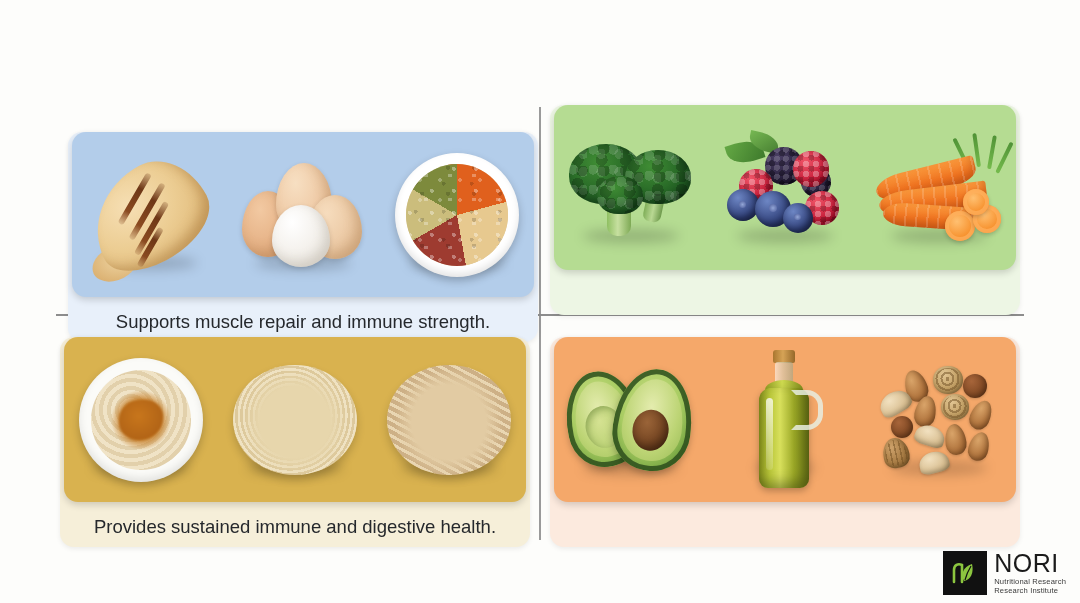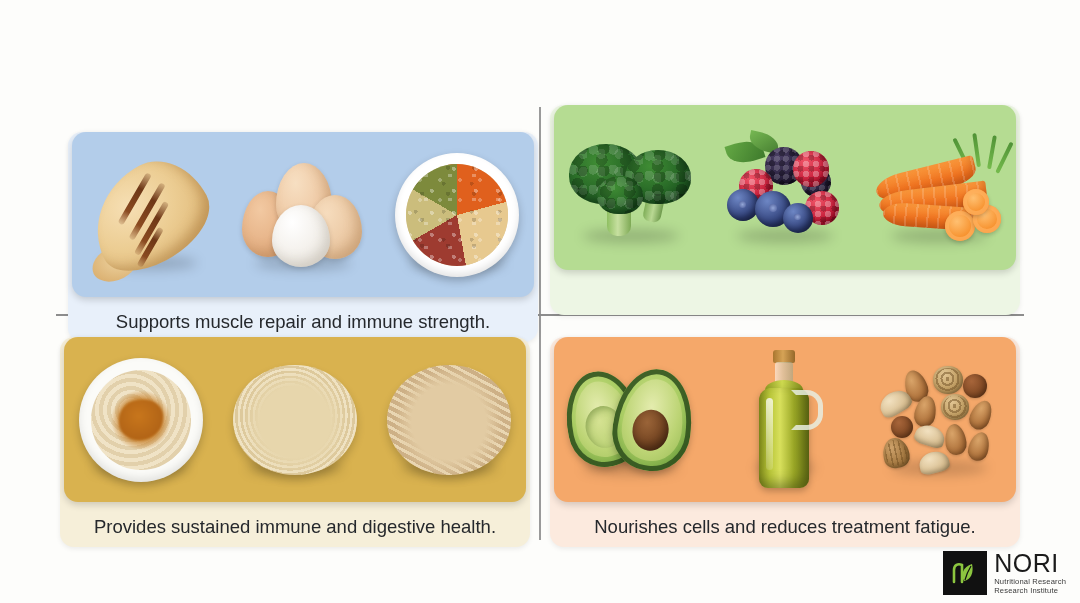--- a/index.html
+++ b/index.html
@@ -708,21 +708,20 @@
               <div class="nut cashew" style="width:30px;height:20px;left:40px;top:64px;transform:rotate(18deg);"></div>
               <div class="nut pecan" style="width:26px;height:30px;left:8px;top:76px;transform:rotate(-12deg);"></div>
               <div class="nut almond" style="width:21px;height:31px;left:70px;top:62px;transform:rotate(-8deg);"></div>
               <div class="nut almond" style="width:20px;height:29px;left:94px;top:70px;transform:rotate(16deg);"></div>
               <div class="nut cashew" style="width:30px;height:21px;left:44px;top:90px;transform:rotate(-14deg);"></div>
             </div>
           </div>
 
         </div>
       </div>
-      <div class="caption">Nourishes cells and reduces treatment fatigue.</div>
     </div>
 
   </div>
 
   <div id="logo">
     <div id="logo-mark">
       <svg width="30" height="30" viewBox="0 0 30 30" aria-hidden="true">
         <path d="M4 24 L4 12 C4 7 8 5 12 7 L12 24" fill="none" stroke="#8cc63f" stroke-width="2.6" stroke-linecap="round"></path>
         <path d="M14 23 C10 17 13 9 22 6 C24 14 21 22 14 23 Z" fill="#8cc63f"></path>
         <path d="M21 8 C18 13 16 18 15 22" fill="none" stroke="#111111" stroke-width="1.2"></path>

